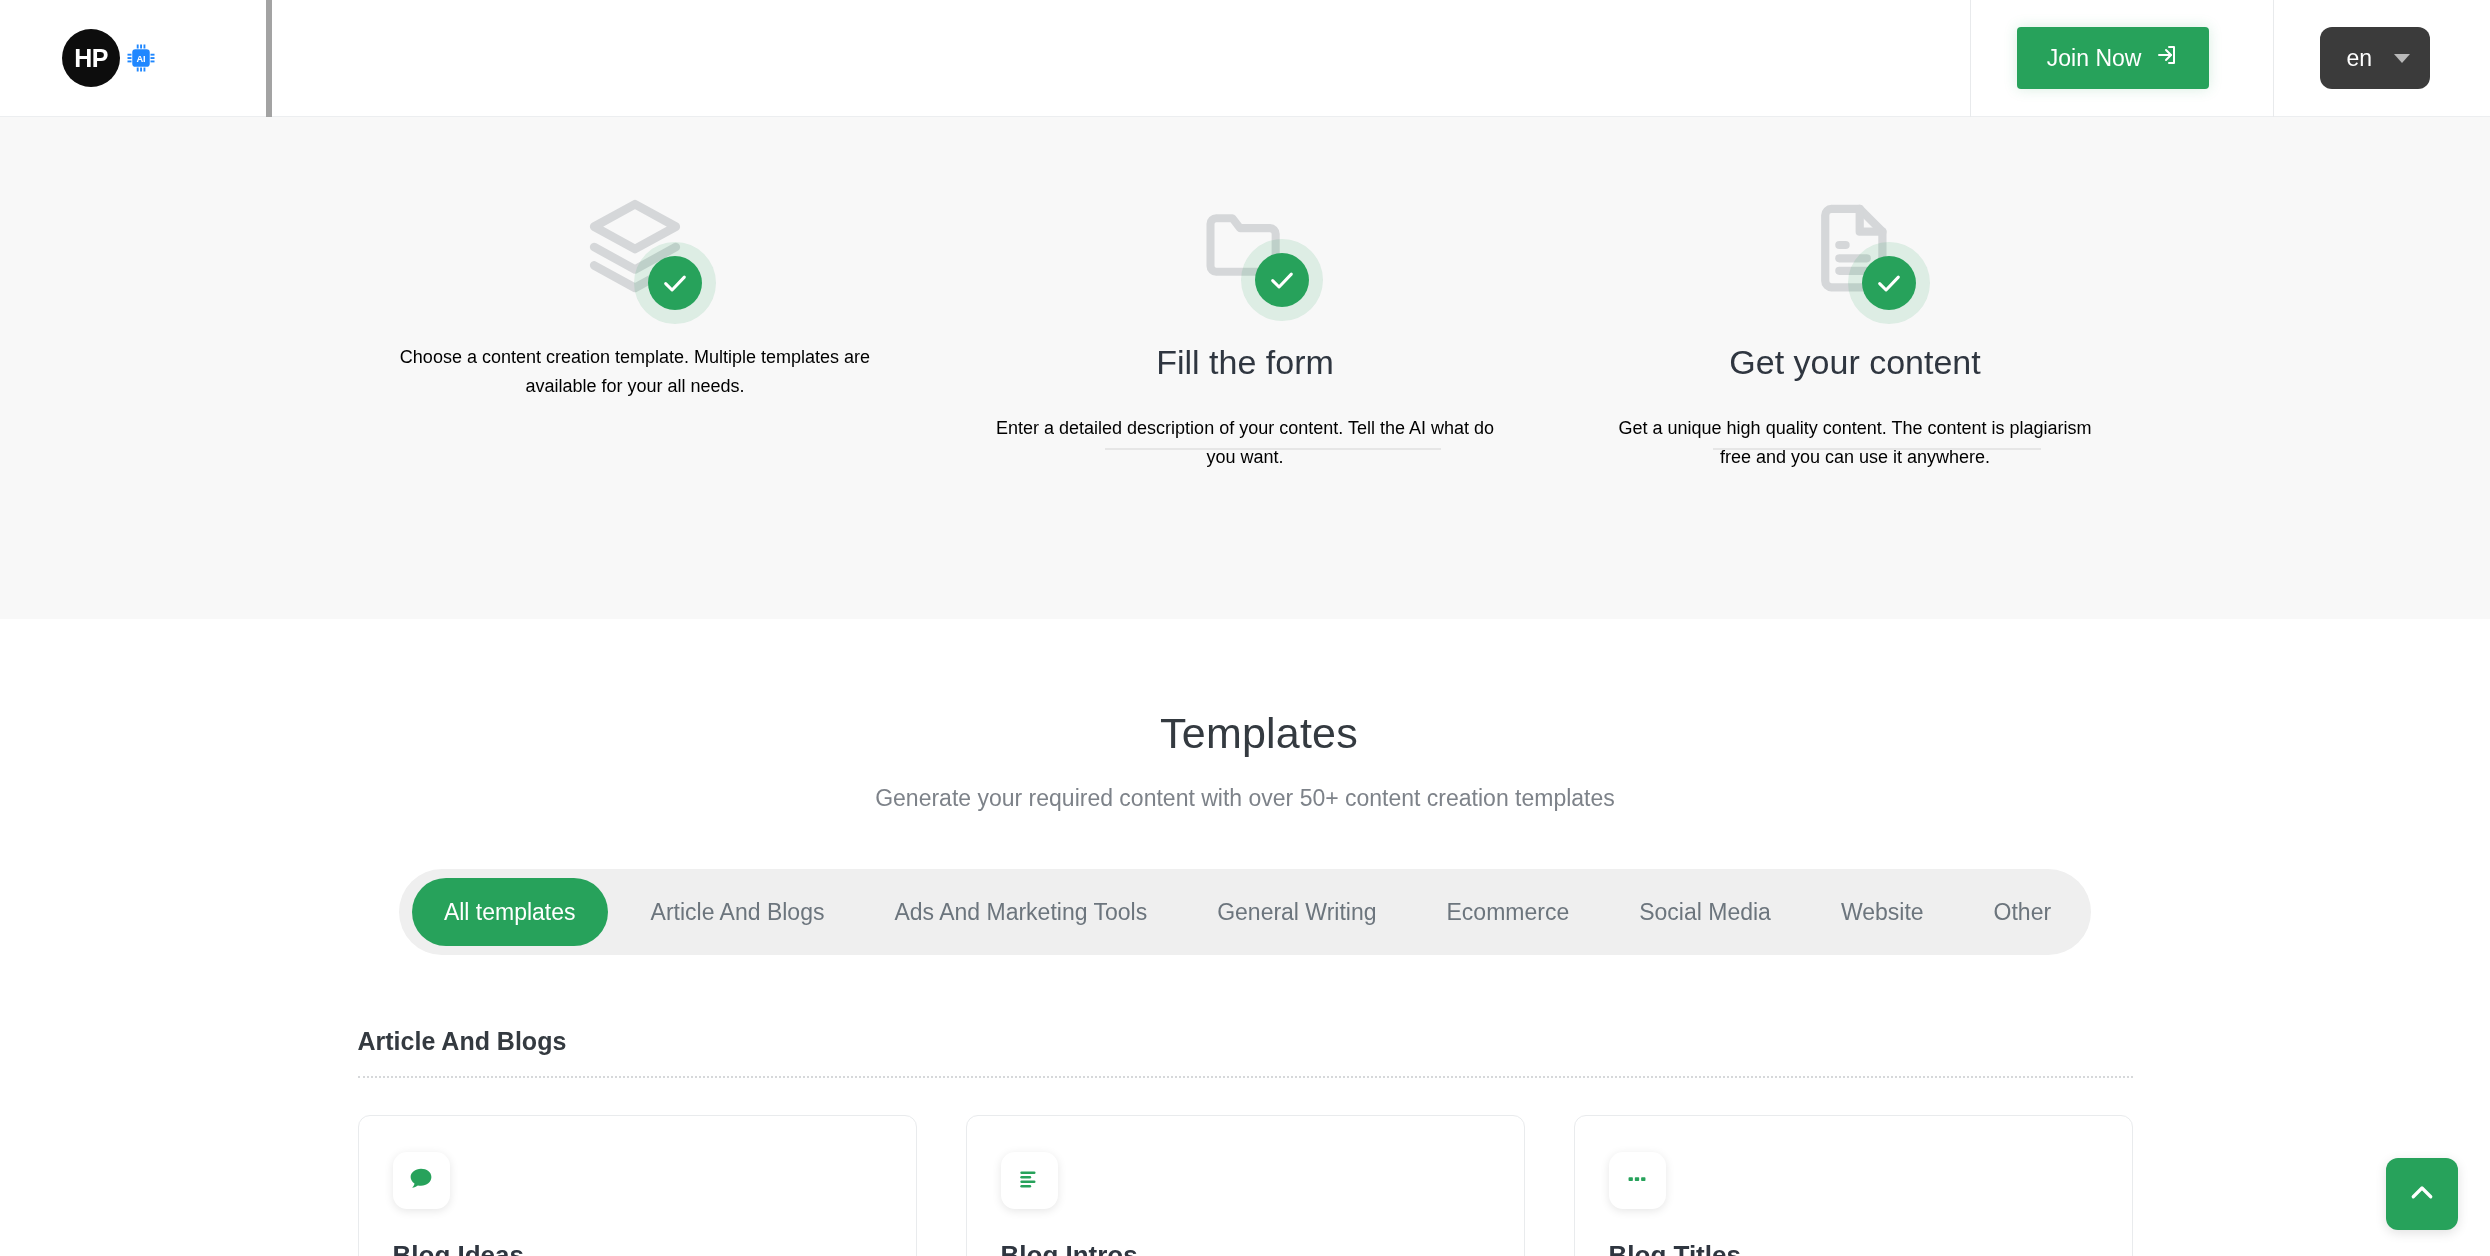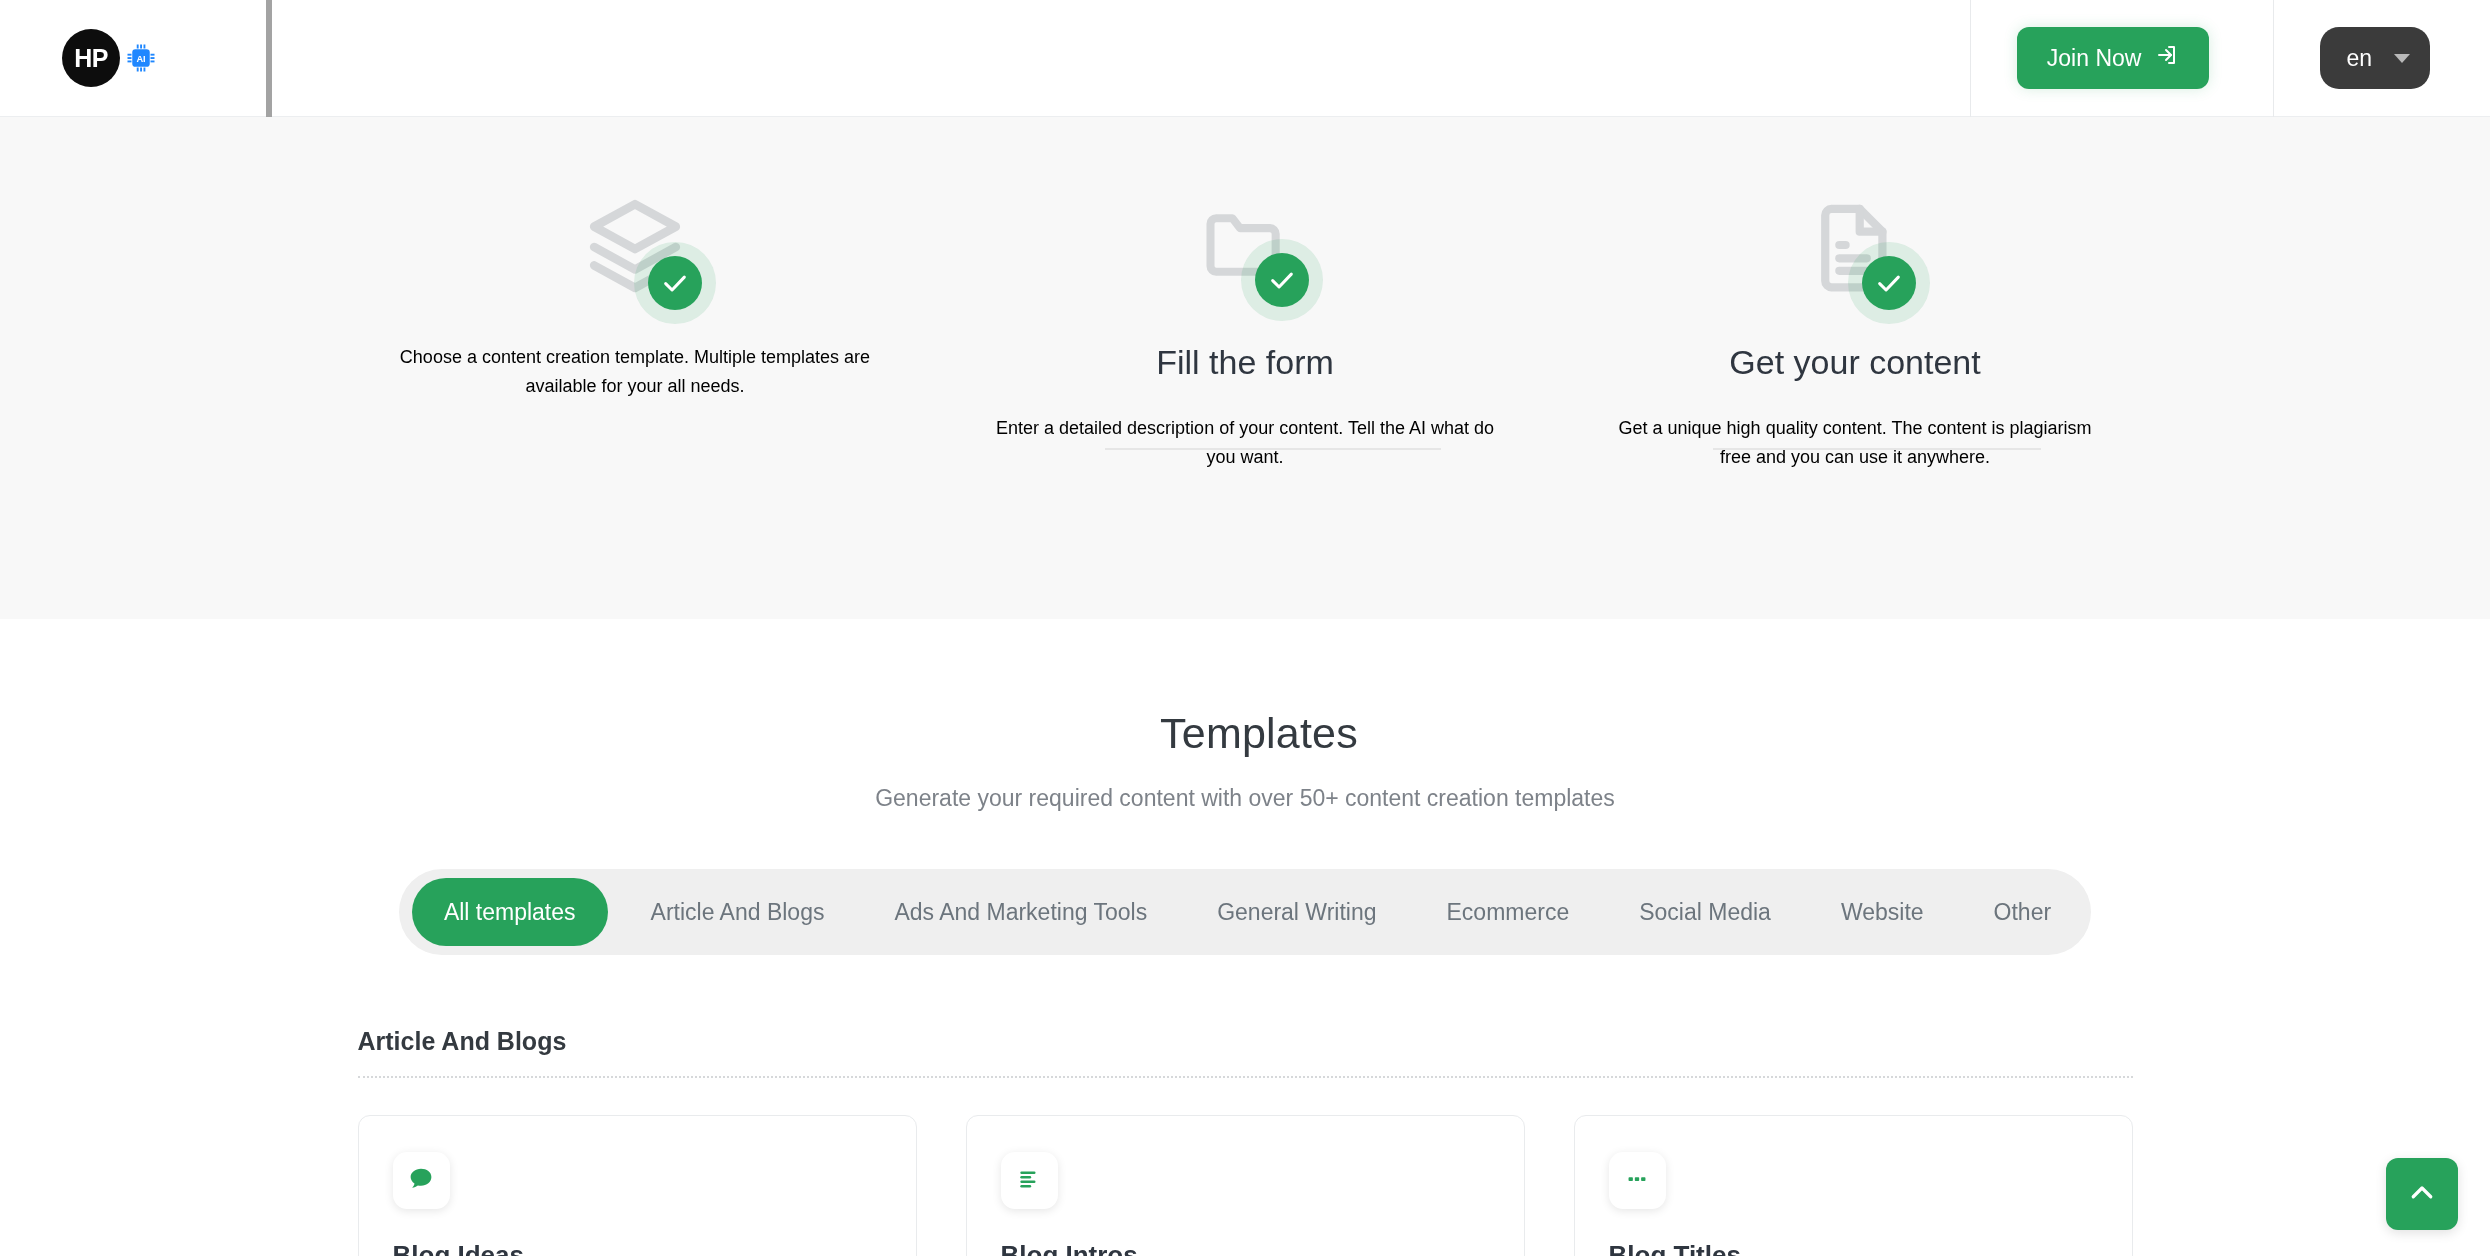--- a/index.html
+++ b/index.html
@@ -69,21 +69,21 @@
     display: flex;
     align-items: center;
     padding: 0 64px 0 46px;
     border-left: 1px solid #e8eaec;
     border-right: 1px solid #e8eaec;
   }
   .btn-join {
     background: #27a25b;
     color: #ffffff;
     border: none;
-    border-radius: 12px;
+    border-radius: 4px;
     height: 62px;
     padding: 8px 30px;
     font-size: 23px;
     font-weight: 400;
     display: inline-flex;
     align-items: center;
     gap: 14px;
     cursor: pointer;
     font-family: "Liberation Sans", sans-serif;
     box-shadow: 0 0 14px rgba(39,162,91,0.18);
@@ -91,21 +91,21 @@
   .header-lang-cell {
     height: 117px;
     display: flex;
     align-items: center;
     padding: 0 60px 0 46px;
   }
   .btn-lang {
     background: #3b3b3b;
     color: #ffffff;
     border: none;
-    border-radius: 19px;
+    border-radius: 12px;
     height: 62px;
     padding: 0 20px 0 26px;
     font-size: 23px;
     display: inline-flex;
     align-items: center;
     gap: 22px;
     cursor: pointer;
     font-family: "Liberation Sans", sans-serif;
   }
   .caret-down {

